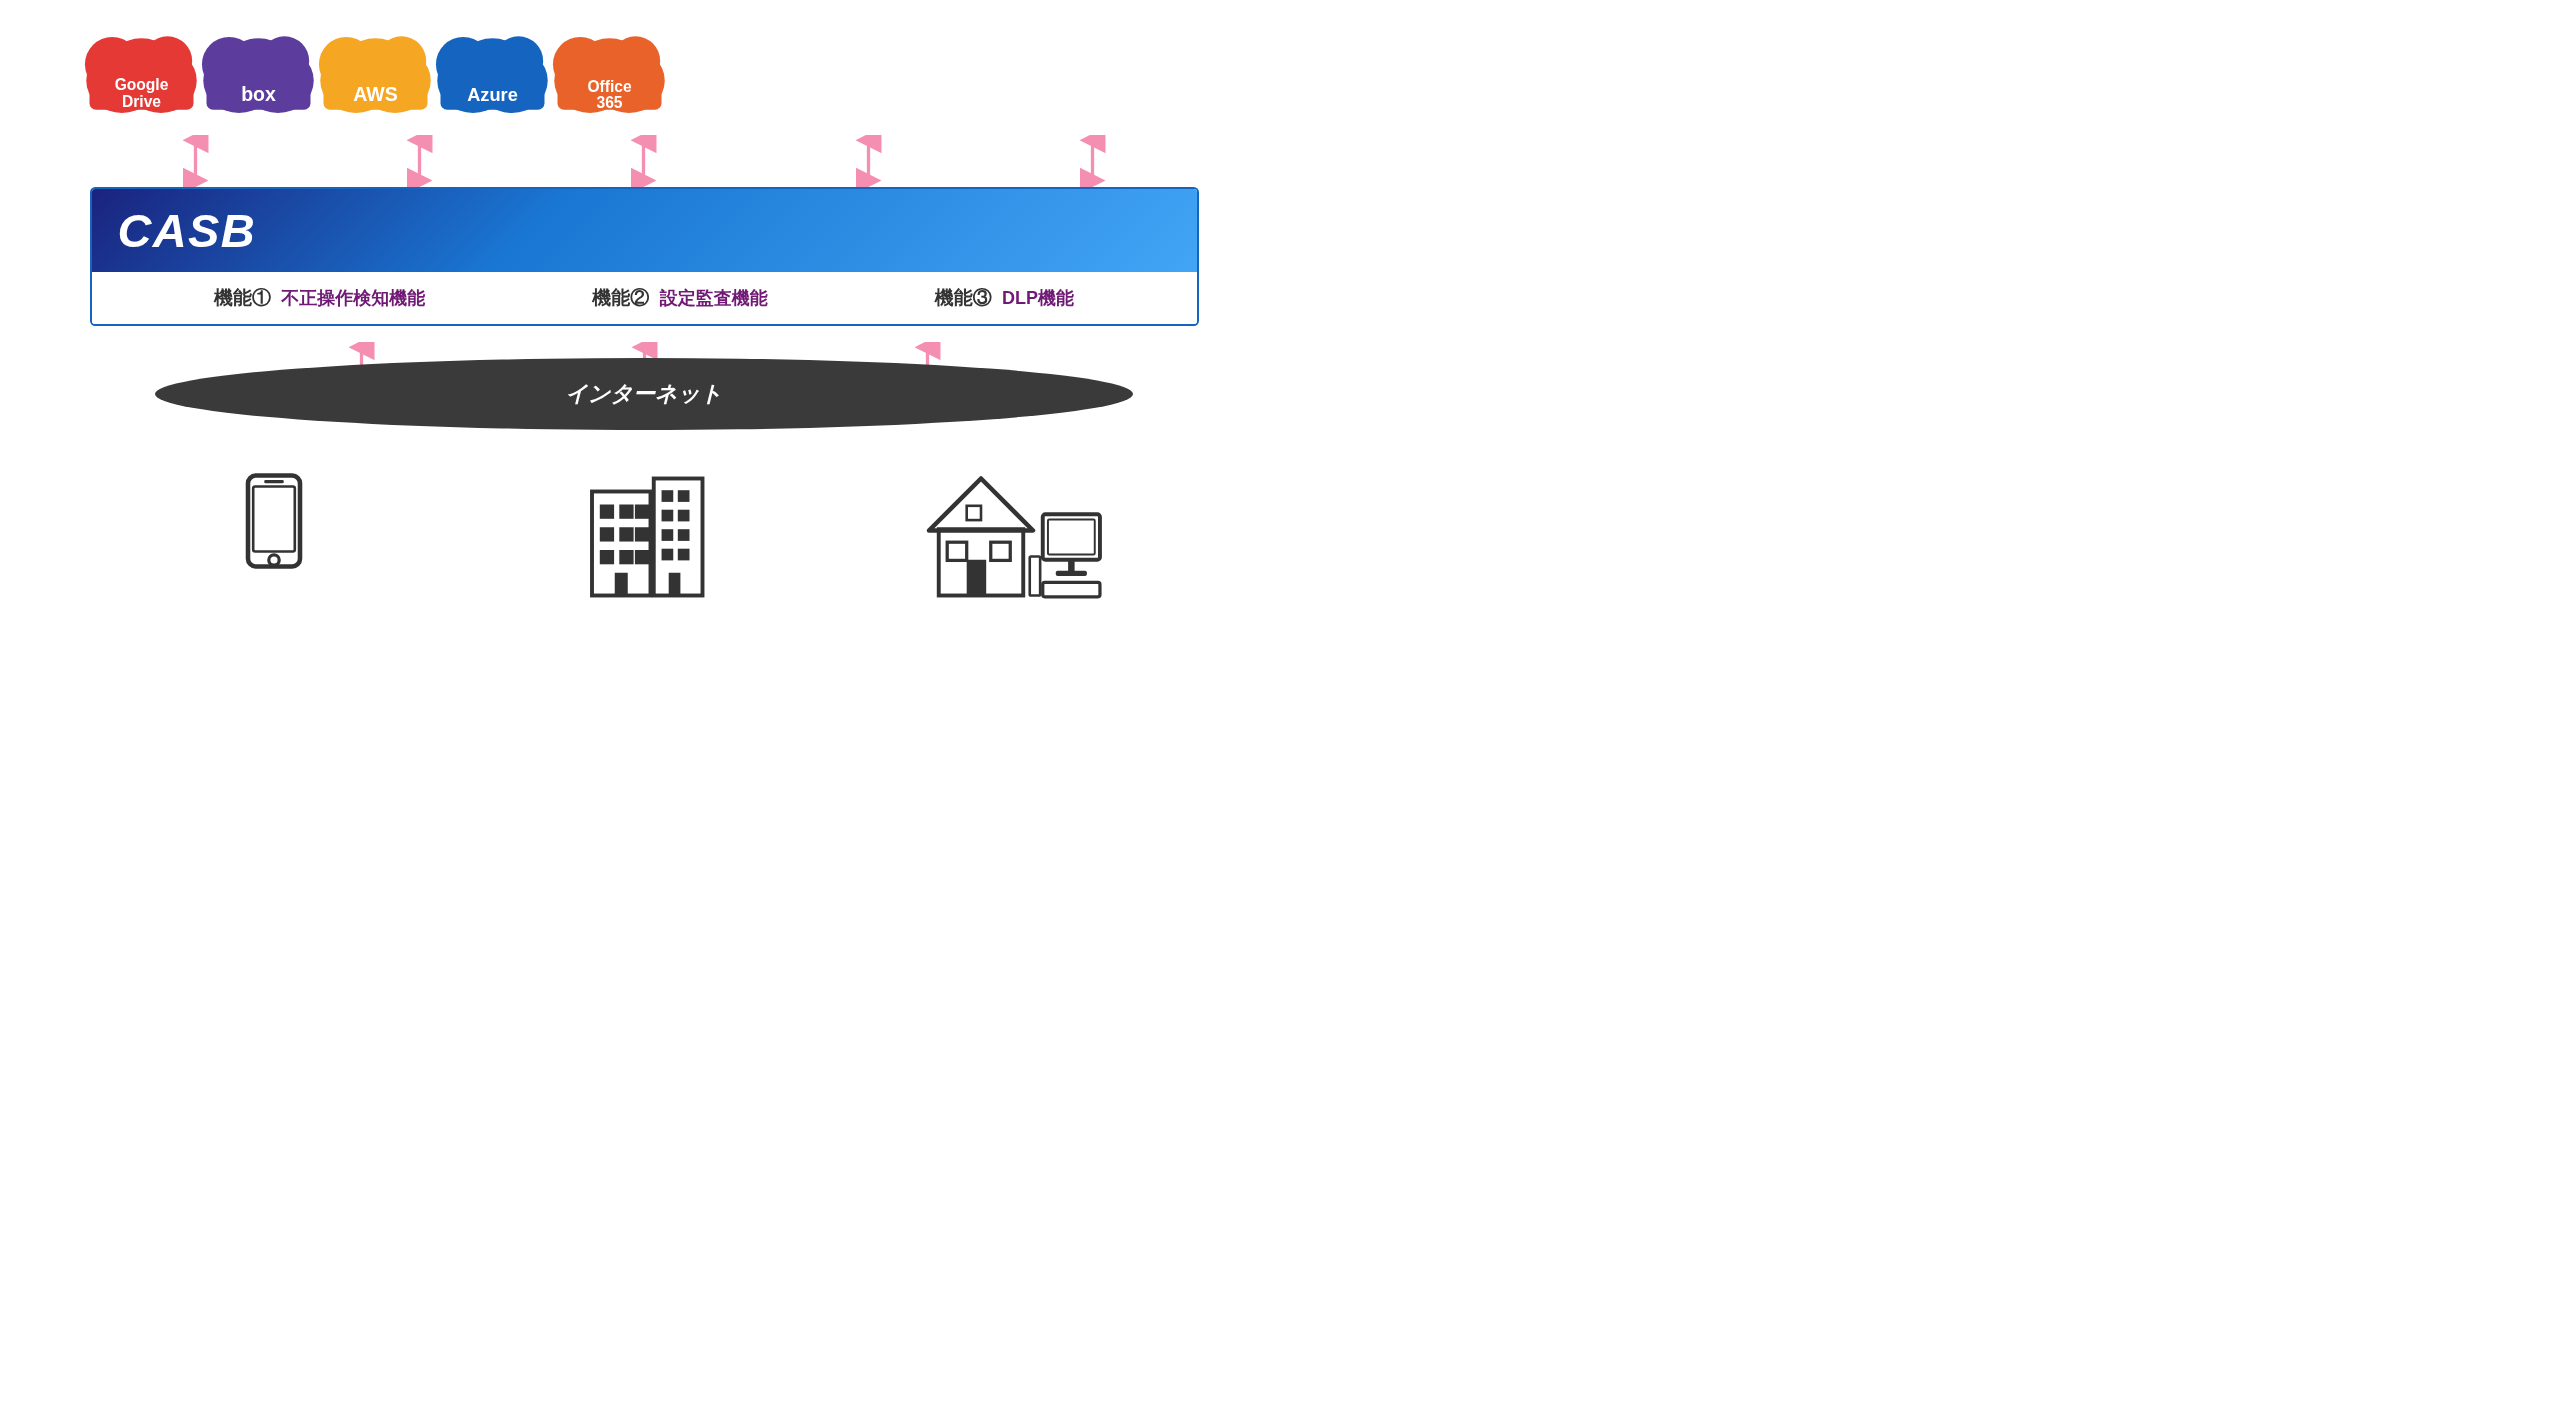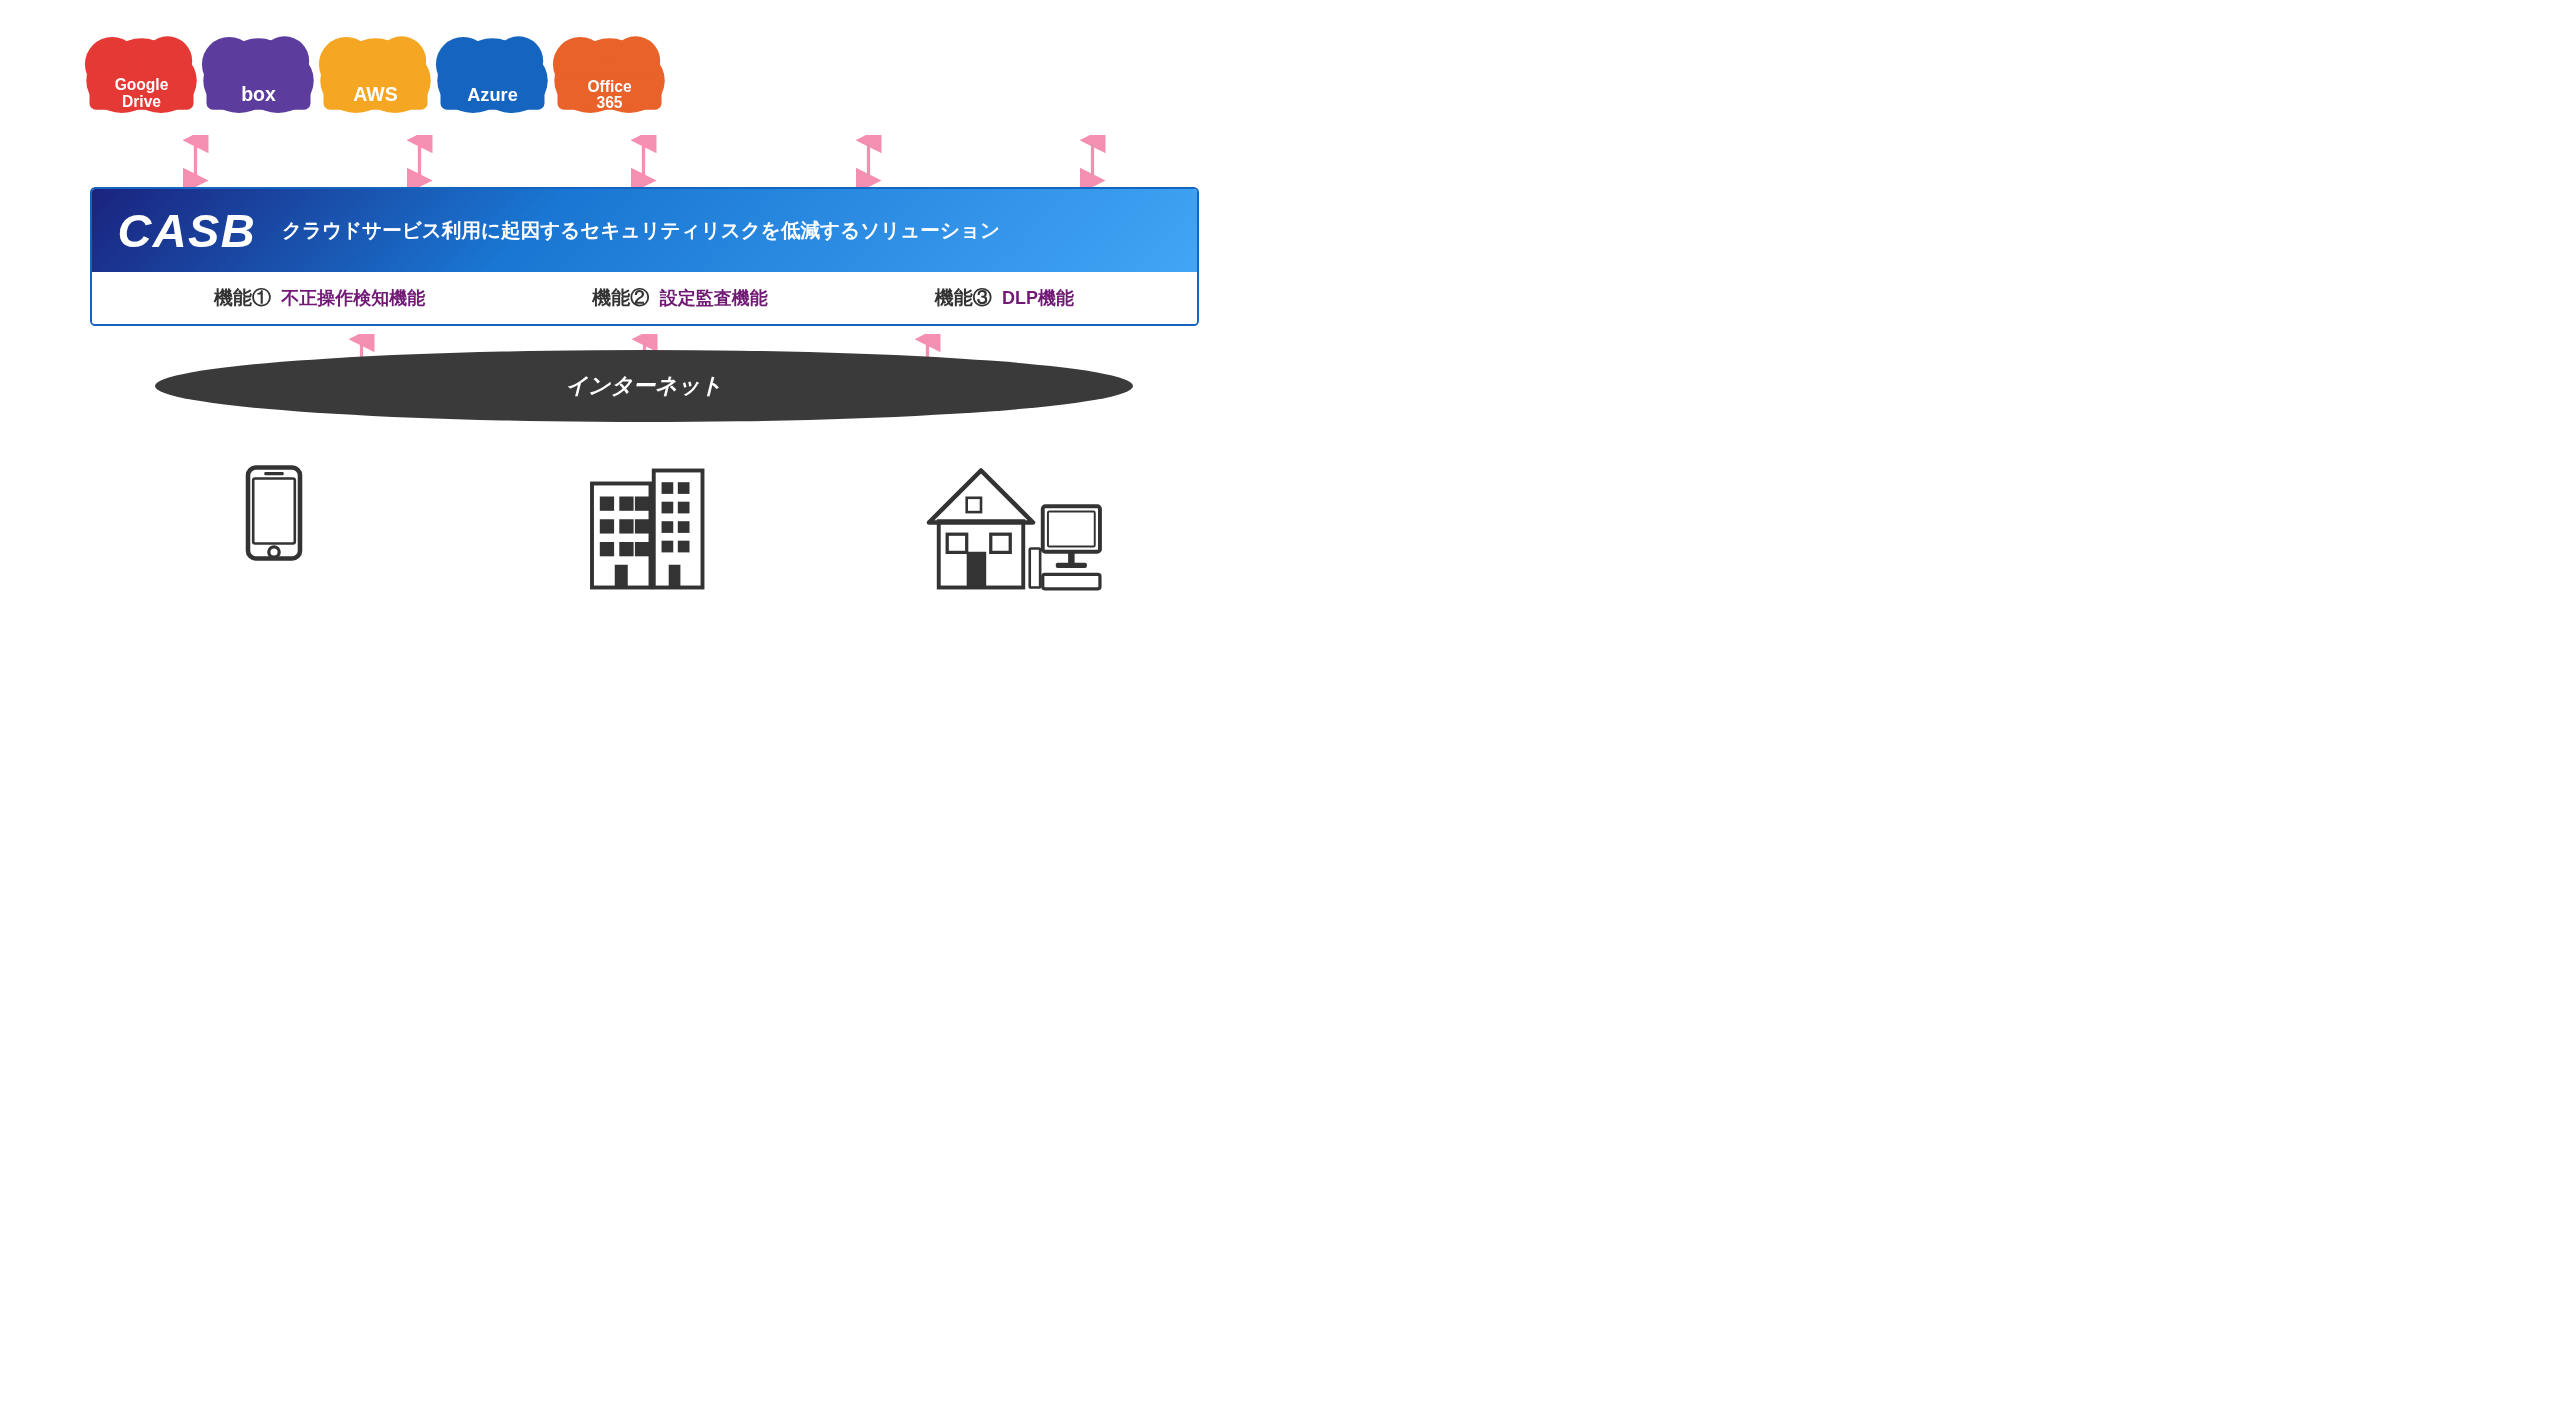--- a/index.html
+++ b/index.html
@@ -55,21 +55,21 @@
       display: flex;
       justify-content: center;
     }
 
     
     .casb-box {
       width: 1109px;
       border: 2px solid #1565c0;
       border-radius: 5.2px;
       overflow: hidden;
-      margin-bottom: 8px;
+      margin-bottom: 16px;
     }
 
     .casb-header {
       background: linear-gradient(135deg, #1a237e 0%, #1976d2 40%, #42a5f5 100%);
       padding: 14.3px 26px;
       display: flex;
       align-items: center;
       gap: 26px;
     }
 
@@ -286,21 +286,20 @@
           </marker>
         </defs>
         <line x1="25" y1="70" x2="25" y2="8" stroke="#f48fb1" stroke-width="5" marker-start="url(#arrowDown5)" marker-end="url(#arrowUp5)"></line>
       </svg>
     </div>
   </div>
 
   <div class="casb-box">
     <div class="casb-header">
       <span class="casb-title">CASB</span>
-      <span class="casb-subtitle">クラウドサービス利用に起因するセキュリティリスクを低減するソリューション</span>
     </div>
     <div class="casb-features">
       <div class="feature-item">
         <span class="feature-num">機能①</span>
         <span class="feature-name">不正操作検知機能</span>
       </div>
       <div class="feature-item">
         <span class="feature-num">機能②</span>
         <span class="feature-name">設定監査機能</span>
       </div>

